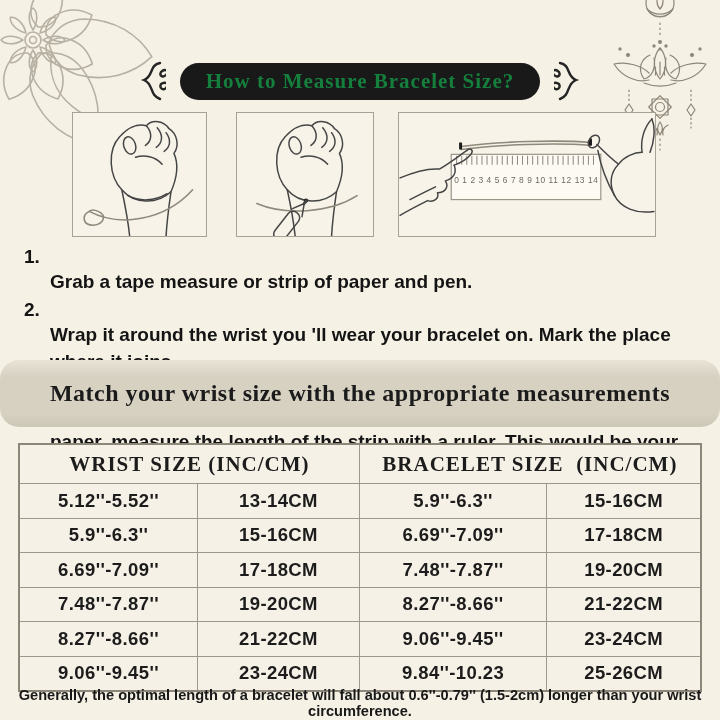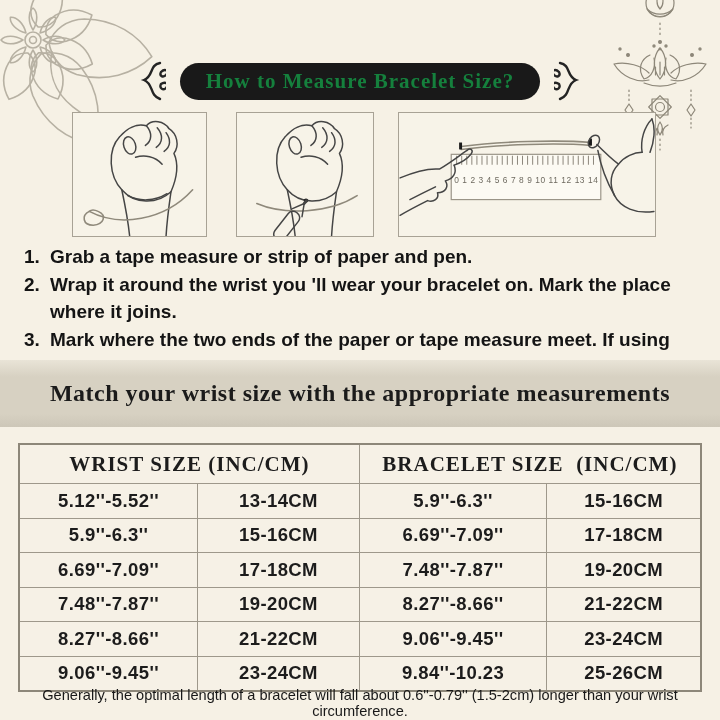--- a/index.html
+++ b/index.html
@@ -24,38 +24,38 @@
   .fig1{left:72px;width:135px;}
   .fig2{left:236px;width:138px;}
   .fig3{left:398px;width:258px;}
   .sketch{stroke:#454545;fill:none;stroke-width:1.5;stroke-linecap:round;stroke-linejoin:round;}
   .tape{stroke:#8f897b;fill:none;stroke-width:1.6;stroke-linecap:round;}
   
   .steps{position:absolute;top:243px;left:24px;right:20px;font-size:19px;
          font-weight:600;line-height:27.5px;color:#141414;}
   .step{display:flex;}
   .step-num{width:26px;flex:0 0 26px;}
-  .step-text{flex:1;}
+  .step-text{flex:1;margin-top:25px;}
   
   .banner{position:absolute;top:360px;left:0;width:100%;height:67px;
           background:linear-gradient(#e9e4d7,#d7d1c2 25%,#d7d1c2 80%,#cdc7b8);
           display:flex;flex-direction:column;justify-content:center;text-align:center;
           font-family:"Liberation Serif",serif;font-weight:bold;font-size:24px;
-          letter-spacing:0.5px;color:#1b1b1b;line-height:31px;}
+          letter-spacing:0.5px;color:#1b1b1b;line-height:31px;border-radius:19px;}
   
   .size-table{position:absolute;top:443px;left:18px;width:684px;border-collapse:collapse;
               background:#f6f1e6;padding-left:24px;}
   .size-table th,.size-table td{border:1px solid #9e988b;text-align:center;color:#1c1c1c;}
   .size-table{border:2px solid #8d8779;}
   .size-table th{height:36px;font-family:"Liberation Serif",serif;font-weight:bold;
                  font-size:21px;letter-spacing:1px;white-space:pre;}
   .size-table td{height:31.5px;font-size:18.5px;font-weight:600;letter-spacing:0.4px;}
   
   .footer{position:absolute;top:687px;left:0;width:100%;text-align:center;
-          font-size:14.6px;font-weight:400;color:#181818;}
+          font-size:14.6px;font-weight:700;color:#181818;}
 </style>
 </head>
 <body>
 
 <div class="page">
 
   <svg class="mandala" width="230" height="270" viewBox="0 0 230 270" fill="none" stroke="#b7b1a3" stroke-width="1.6" stroke-linejoin="round">
     <circle cx="47" cy="56" r="3.5"></circle>
       <circle cx="47" cy="56" r="8"></circle>
     <g>

